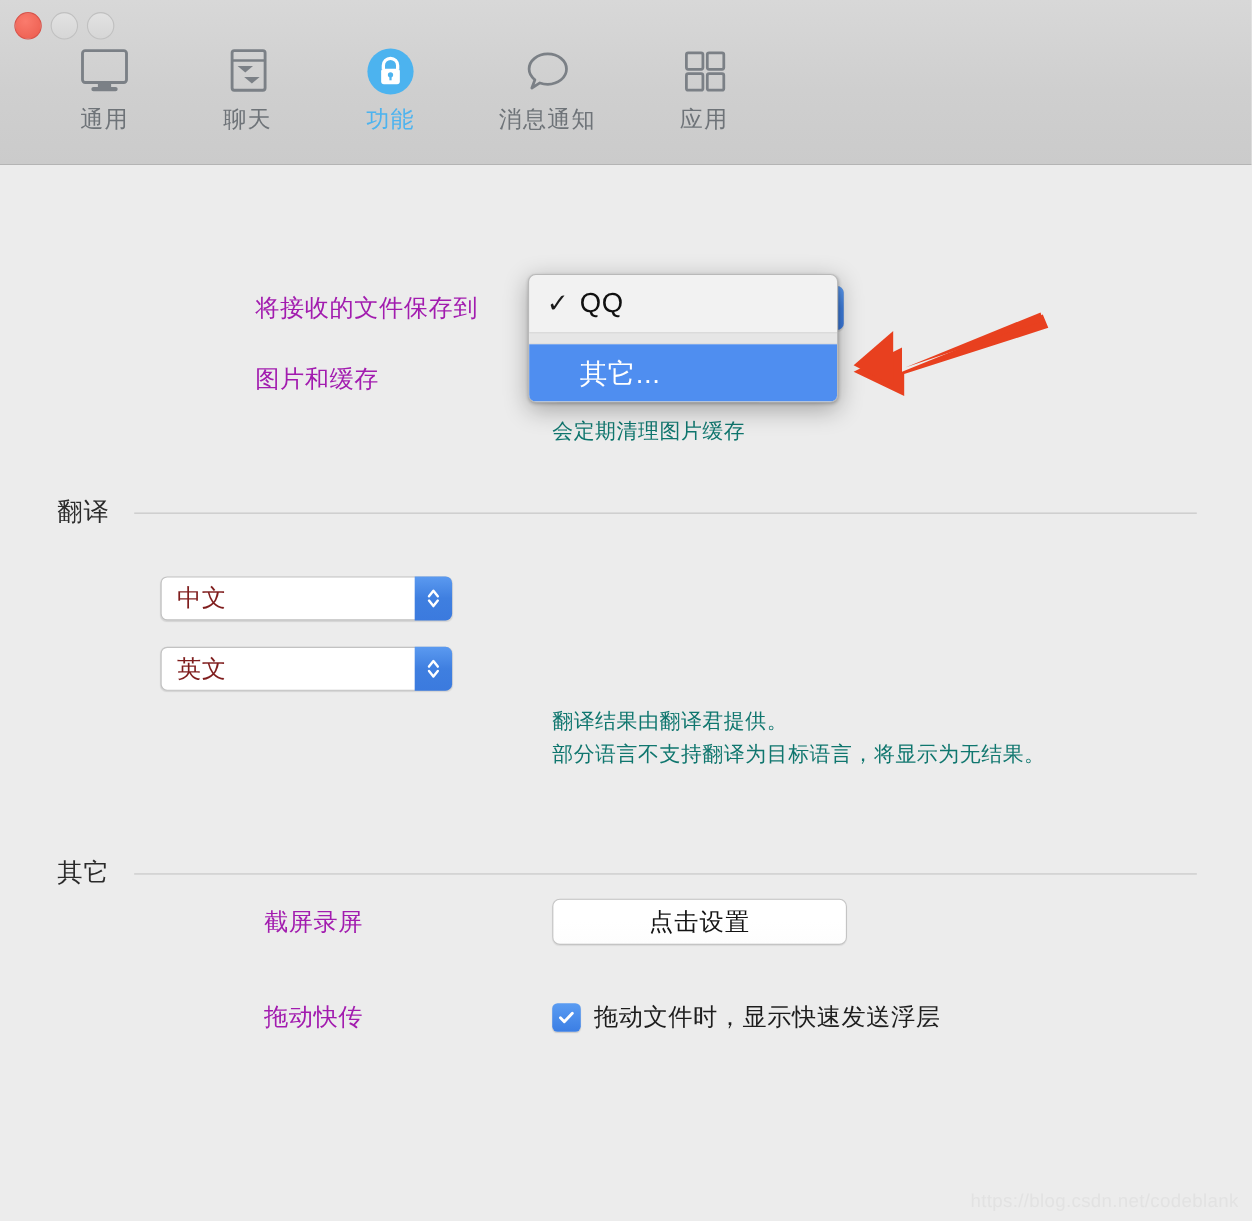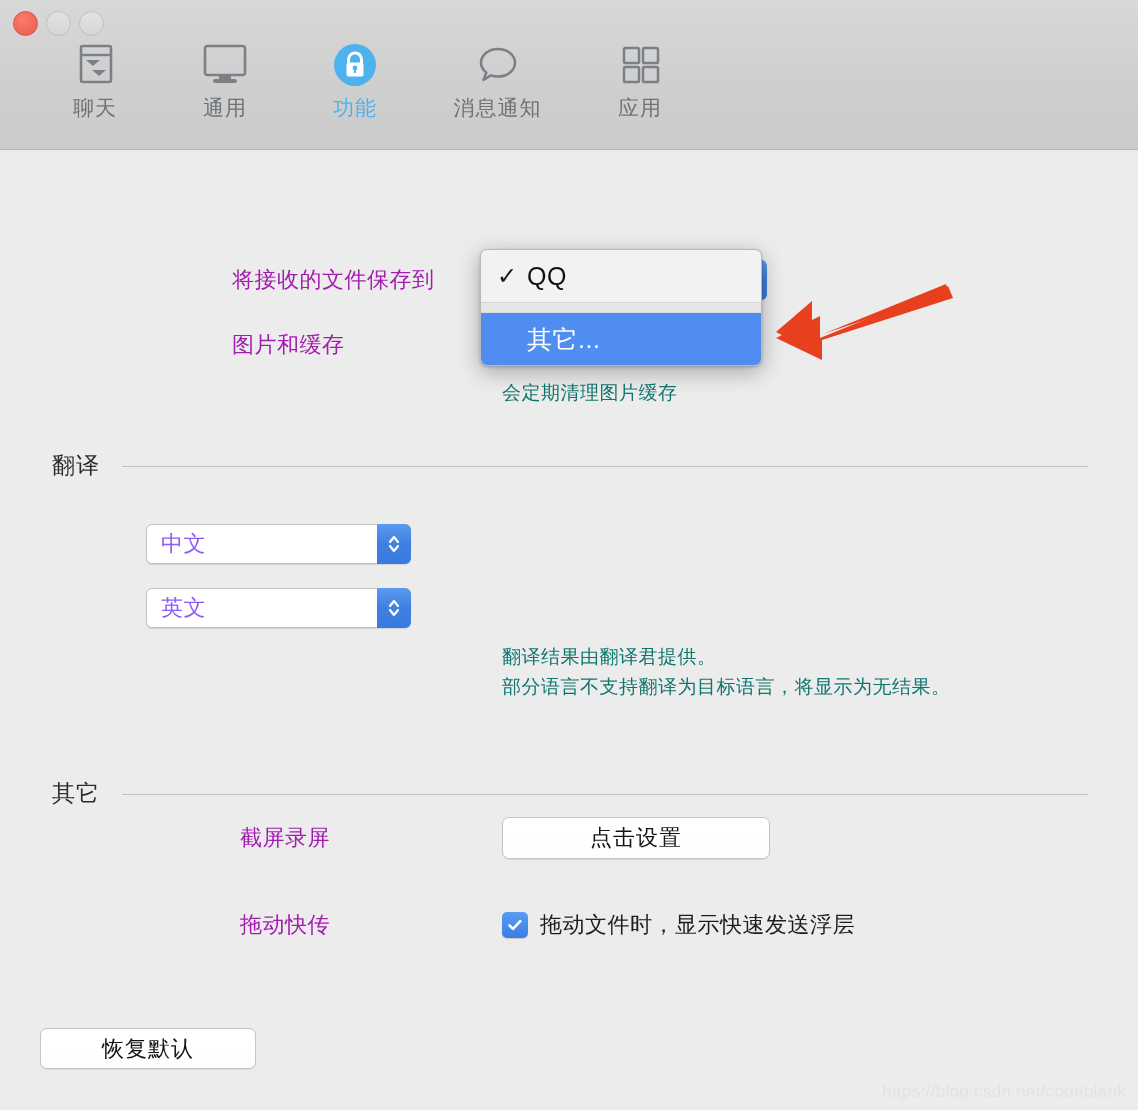--- a/index.html
+++ b/index.html
@@ -85,21 +85,21 @@
     height: 40px;
     background: #ffffff;
     border: 1px solid #c2c2c2;
     border-radius: 6px;
     box-shadow: 0 1px 1px rgba(0,0,0,0.10);
     display: flex; align-items: center;
     box-sizing: border-box;
   }
   .popup .popup-value {
     padding-left: 14px;
-    font-size: 22px; color: #8b5cf6;
+    font-size: 22px; color: #7f1d1d;
     letter-spacing: 0.5px;
   }
   .stepper {
     position: absolute; right: -1px; top: -1px;
     width: 34px; height: 40px;
     background: linear-gradient(to bottom, #5b9af0 0%, #3f7fe0 50%, #3b7ade 100%);
     border-radius: 0 6px 6px 0;
     display: flex; flex-direction: column;
     align-items: center; justify-content: center;
     box-sizing: border-box;
@@ -180,38 +180,38 @@
       <div class="light close"></div>
       <div class="light min"></div>
       <div class="light zoom"></div>
     </div>
 
     <div class="tabs">
 
       <div class="tab">
         <div class="tab-icon">
           <svg width="46" height="42" viewBox="0 0 46 42">
+            <rect x="3" y="2" width="40" height="29" rx="2.5" fill="none" stroke="#7b8086" stroke-width="2.6"></rect>
+            <rect x="17" y="31" width="12" height="5" fill="#7b8086"></rect>
+            <rect x="11" y="35" width="24" height="4" rx="2" fill="#7b8086"></rect>
+          </svg>
+        </div>
+        <div class="tab-label">通用</div>
+      </div>
+
+      <div class="tab">
+        <div class="tab-icon">
+          <svg width="46" height="42" viewBox="0 0 46 42">
             <rect x="9" y="2" width="30" height="36" rx="2" fill="none" stroke="#7b8086" stroke-width="2.6"></rect>
             <line x1="9" y1="11" x2="39" y2="11" stroke="#7b8086" stroke-width="2.4"></line>
             <path d="M14 16 h14 l-7 6 z" fill="#7b8086"></path>
             <path d="M20 26 h14 l-7 6 z" fill="#7b8086"></path>
           </svg>
         </div>
         <div class="tab-label">聊天</div>
-      </div>
-
-      <div class="tab">
-        <div class="tab-icon">
-          <svg width="46" height="42" viewBox="0 0 46 42">
-            <rect x="3" y="2" width="40" height="29" rx="2.5" fill="none" stroke="#7b8086" stroke-width="2.6"></rect>
-            <rect x="17" y="31" width="12" height="5" fill="#7b8086"></rect>
-            <rect x="11" y="35" width="24" height="4" rx="2" fill="#7b8086"></rect>
-          </svg>
-        </div>
-        <div class="tab-label">通用</div>
       </div>
 
       <div class="tab active">
         <div class="tab-icon">
           <svg width="46" height="46" viewBox="0 0 46 46">
             <circle cx="23" cy="23" r="21" fill="#4cb3ef"></circle>
             <path d="M16.5 21 v-3.5 a6.5 6.5 0 0 1 13 0 V21" fill="none" stroke="#ffffff" stroke-width="3"></path>
             <rect x="14.5" y="20.5" width="17" height="14" rx="2.6" fill="#ffffff"></rect>
             <circle cx="23" cy="26" r="2.4" fill="#4cb3ef"></circle>
             <rect x="22" y="26" width="2" height="5" fill="#4cb3ef"></rect>
@@ -314,21 +314,20 @@
       <div class="check-row" style="margin-left: 18px;">
         <div class="checkbox">
           <svg width="18" height="18" viewBox="0 0 18 18">
             <path d="M3.5 9.3 L7 12.8 L14.3 5.2" fill="none" stroke="#ffffff" stroke-width="2.6" stroke-linecap="round" stroke-linejoin="round"></path>
           </svg>
         </div>
         <div class="check-label">拖动文件时，显示快速发送浮层</div>
       </div>
     </div>
 
-    <div class="push-btn" style="position:absolute; left: 40px; top: 878px; width: 216px; height: 41px;">恢复默认</div>
 
   </div>
 
   <div class="menu">
     <div class="menu-item">
       <span class="mi-check">✓</span>
       <span>QQ</span>
     </div>
     <div class="menu-sep"></div>
     <div class="menu-item selected">

